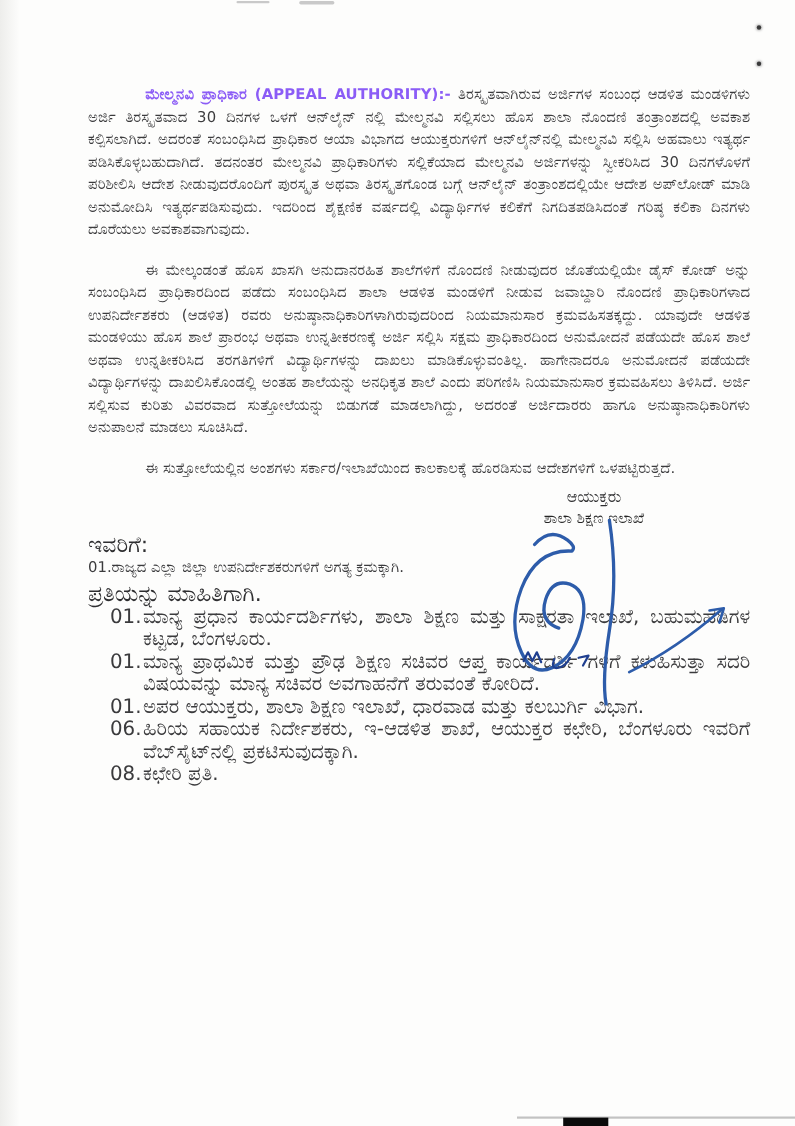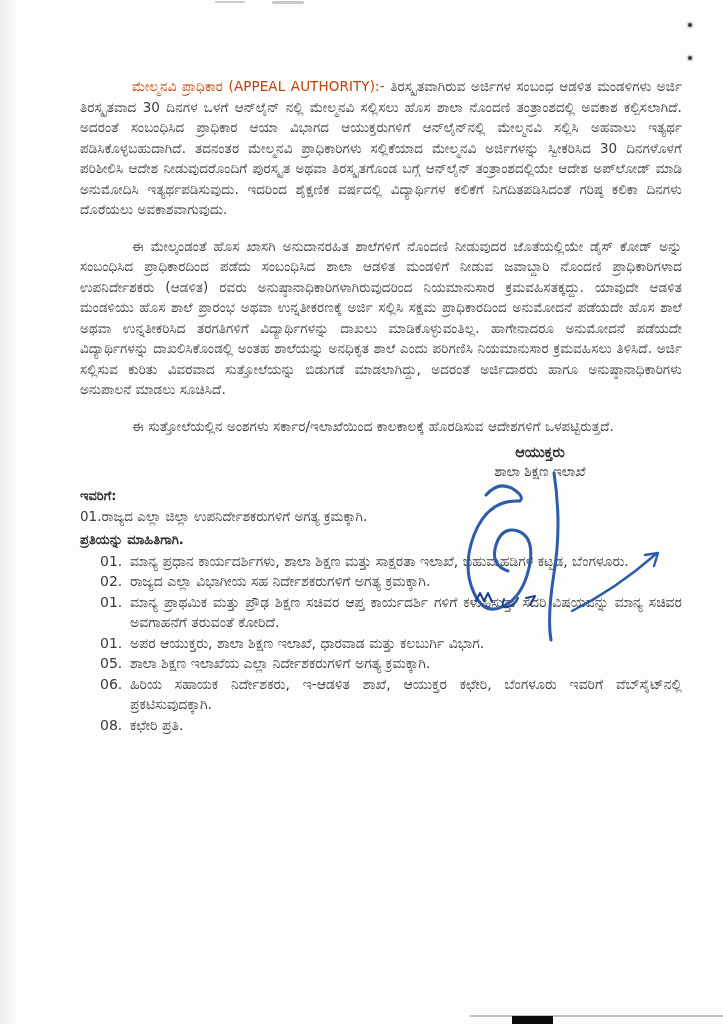--- a/index.html
+++ b/index.html
@@ -19,45 +19,45 @@
   }
   .para{
     margin:0 0 16px 0;
     font-size:13.5px;
     line-height:20.5px;
     text-align:justify;
     text-justify:inter-word;
     letter-spacing:.1px;
   }
   .para.indent{text-indent:52px;}
-  .para strong{font-weight:400;color:#c2410c;}
+  .para strong{font-weight:700;color:#8b5cf6;}
   .sig-block{
     width:200px;
     margin:6px 0 4px 360px;
     text-align:center;
   }
   .sig-title{
-    font-size:14.5px;font-weight:700;color:#2f2f31;line-height:20px;
+    font-size:14.5px;font-weight:400;color:#2f2f31;line-height:20px;
   }
   .sig-dept{
     font-size:13.5px;color:#000000;opacity:.85;line-height:19px;
     filter:blur(.2px);
   }
   .to-heading,.copy-heading{
-    font-weight:700;color:#2e2e30;
-    font-size:13px;line-height:21px;margin:2px 0 0 0;
+    font-weight:400;color:#2e2e30;
+    font-size:20px;line-height:21px;margin:2px 0 0 0;
   }
   .to-item{
     font-size:13.5px;line-height:20.5px;
   }
   .copy-list{margin-top:1px;}
   .copy-item{
     display:flex;
     padding-left:20px;
-    font-size:14px;line-height:20.5px;
+    font-size:18px;line-height:20.5px;
   }
   .copy-item .num{flex:0 0 30px;}
   .copy-item .txt{flex:1;text-align:justify;text-justify:inter-word;}
   
   .signature-svg{
     position:absolute;left:420px;top:443px;width:300px;height:205px;
     pointer-events:none;
   }
   
   .scan-mark{position:absolute;background:#c9c9c9;border-radius:2px;}
@@ -105,39 +105,31 @@
 
     <div class="copy-heading">ಪ್ರತಿಯನ್ನು ಮಾಹಿತಿಗಾಗಿ.</div>
 
     <div class="copy-list">
 
         <div class="copy-item">
           <span class="num">01.</span>
           <span class="txt">ಮಾನ್ಯ ಪ್ರಧಾನ ಕಾರ್ಯದರ್ಶಿಗಳು, ಶಾಲಾ ಶಿಕ್ಷಣ ಮತ್ತು ಸಾಕ್ಷರತಾ ಇಲಾಖೆ, ಬಹುಮಹಡಿಗಳ ಕಟ್ಟಡ, ಬೆಂಗಳೂರು.</span>
         </div>
 
-        <div class="copy-item">
-          <span class="num">02.</span>
-          <span class="txt">ರಾಜ್ಯದ ಎಲ್ಲಾ ವಿಭಾಗೀಯ ಸಹ ನಿರ್ದೇಶಕರುಗಳಿಗೆ ಅಗತ್ಯ ಕ್ರಮಕ್ಕಾಗಿ.</span>
-        </div>
 
         <div class="copy-item">
           <span class="num">01.</span>
           <span class="txt">ಮಾನ್ಯ ಪ್ರಾಥಮಿಕ ಮತ್ತು ಪ್ರೌಢ ಶಿಕ್ಷಣ ಸಚಿವರ ಆಪ್ತ ಕಾರ್ಯದರ್ಶಿ ಗಳಿಗೆ ಕಳುಹಿಸುತ್ತಾ ಸದರಿ ವಿಷಯವನ್ನು ಮಾನ್ಯ ಸಚಿವರ ಅವಗಾಹನೆಗೆ ತರುವಂತೆ ಕೋರಿದೆ.</span>
         </div>
 
         <div class="copy-item">
           <span class="num">01.</span>
           <span class="txt">ಅಪರ ಆಯುಕ್ತರು, ಶಾಲಾ ಶಿಕ್ಷಣ ಇಲಾಖೆ, ಧಾರವಾಡ ಮತ್ತು ಕಲಬುರ್ಗಿ ವಿಭಾಗ.</span>
         </div>
 
-        <div class="copy-item">
-          <span class="num">05.</span>
-          <span class="txt">ಶಾಲಾ ಶಿಕ್ಷಣ ಇಲಾಖೆಯ ಎಲ್ಲಾ ನಿರ್ದೇಶಕರುಗಳಿಗೆ ಅಗತ್ಯ ಕ್ರಮಕ್ಕಾಗಿ.</span>
-        </div>
 
         <div class="copy-item">
           <span class="num">06.</span>
           <span class="txt">ಹಿರಿಯ ಸಹಾಯಕ ನಿರ್ದೇಶಕರು, ಇ-ಆಡಳಿತ ಶಾಖೆ, ಆಯುಕ್ತರ ಕಛೇರಿ, ಬೆಂಗಳೂರು ಇವರಿಗೆ ವೆಬ್‌ಸೈಟ್‌ನಲ್ಲಿ ಪ್ರಕಟಿಸುವುದಕ್ಕಾಗಿ.</span>
         </div>
 
 
         <div class="copy-item">
           <span class="num">08.</span>
           <span class="txt">ಕಛೇರಿ ಪ್ರತಿ.</span>

